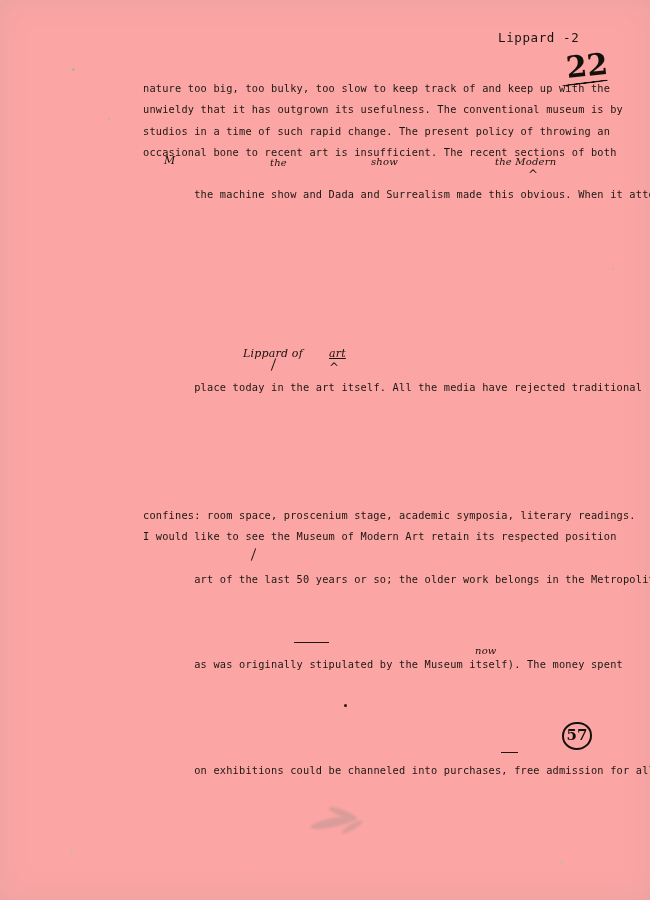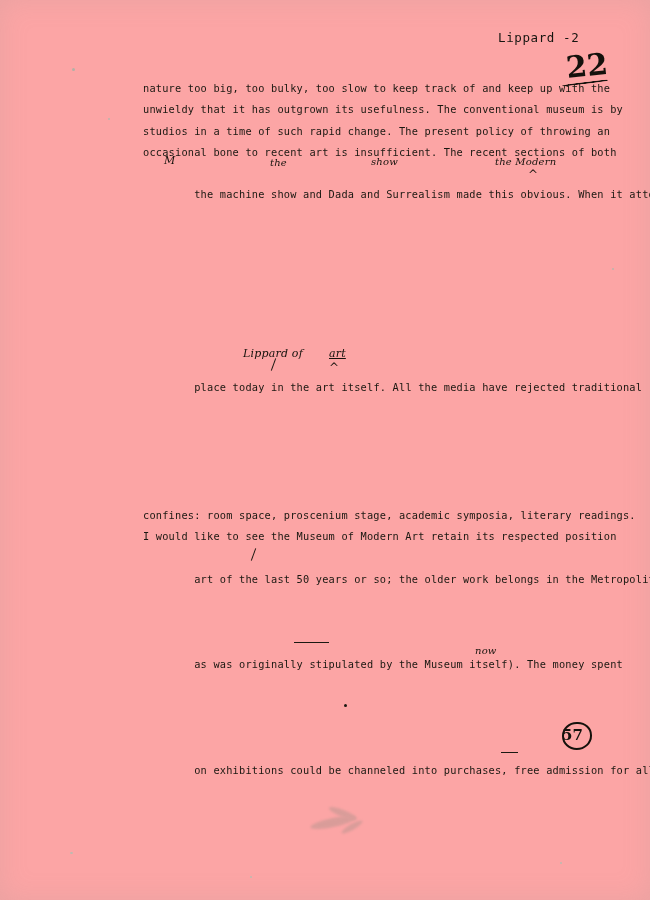--- a/index.html
+++ b/index.html
@@ -151,21 +151,21 @@
     position: absolute;
     inset: 0;
     border: 2px solid #14110c;
     border-radius: 50% 48% 52% 50%;
   }
   #circled-number .num {
     position: absolute;
     left: 0;
     right: 0;
     top: 4px;
-    text-align: left;
+    text-align: center;
     font-family: "DejaVu Serif", "Liberation Serif", serif;
     font-size: 15px;
     font-weight: 700;
     color: #14110c;
   }
 
   
   #smudge {
     position: absolute;
     left: 300px;

